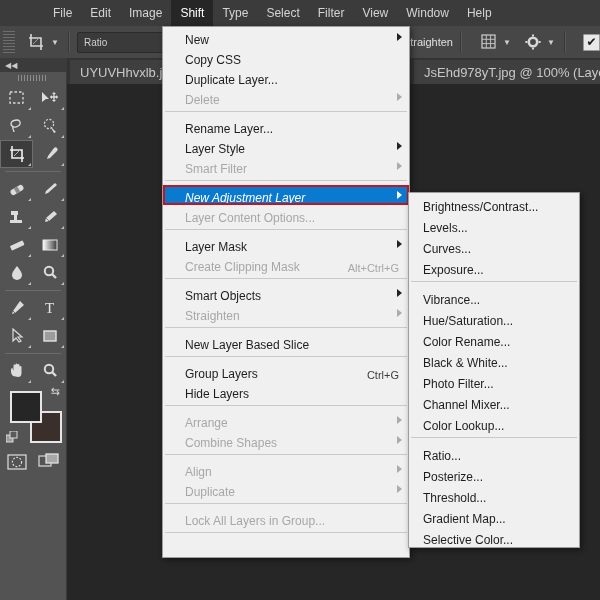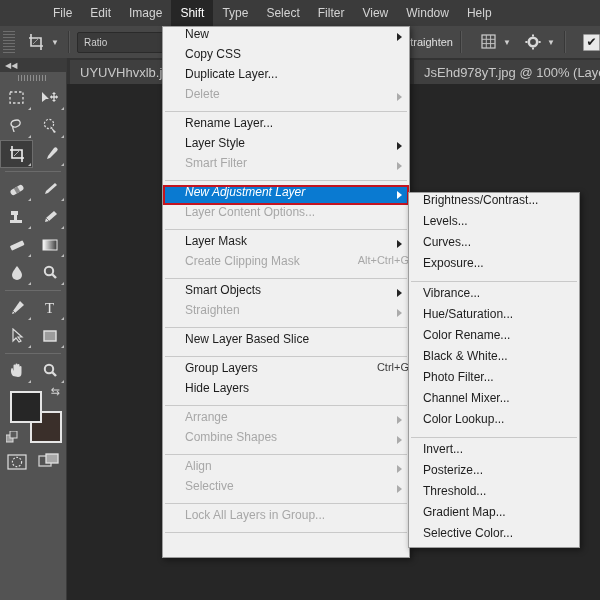--- a/index.html
+++ b/index.html
@@ -111,22 +111,22 @@
 
   
   .menu{
     position:absolute;background:#f0f0f0;border:1px solid #9d9d9d;
     box-shadow:2px 2px 6px rgba(0,0,0,.45);
     font-size:12px;color:#1d1d1d;
   }
   #layer-menu{left:162px;top:26px;width:246px;}
   #adj-menu{left:408px;top:192px;width:170px;}
   .mi{
-    position:relative;height:20px;display:flex;align-items:flex-start;
-    padding-left:22px;white-space:nowrap;
+    position:relative;height:20px;display:flex;align-items:flex-end;
+    padding-left:22px;padding-right:10px;white-space:nowrap;
   }
   .mi .lbl{flex:0 0 auto;}
   .mi .accel{margin-left:auto;padding-left:22px;color:#3d3d3d;font-size:11px;}
   .mi.disabled .lbl,.mi.disabled .accel{color:#a7a7a7;}
   .mi .arrow{
     position:absolute;right:7px;top:50%;margin-top:-4px;
     width:0;height:0;border-top:4px solid transparent;border-bottom:4px solid transparent;
     border-left:5px solid #232323;
   }
   .mi.disabled .arrow{border-left-color:#ababab;}
@@ -502,21 +502,21 @@
       <div class="mi disabled">
         <span class="lbl">Combine Shapes</span>
         <span class="arrow"></span>
       </div>
       <div class="msep"></div>
       <div class="mi disabled">
         <span class="lbl">Align</span>
         <span class="arrow"></span>
       </div>
       <div class="mi disabled">
-        <span class="lbl">Selective</span>
+        <span class="lbl">Duplicate</span>
         <span class="arrow"></span>
       </div>
       <div class="msep"></div>
       <div class="mi disabled">
         <span class="lbl">Lock All Layers in Group...</span>
       </div>
       <div class="msep"></div>
       <div class="mi disabled"></div>
     </div>
 
@@ -550,21 +550,21 @@
         <span class="lbl">Photo Filter...</span>
       </div>
       <div class="mi">
         <span class="lbl">Channel Mixer...</span>
       </div>
       <div class="mi">
         <span class="lbl">Color Lookup...</span>
       </div>
       <div class="msep"></div>
       <div class="mi">
-        <span class="lbl">Invert...</span>
+        <span class="lbl">Ratio...</span>
       </div>
       <div class="mi">
         <span class="lbl">Posterize...</span>
       </div>
       <div class="mi">
         <span class="lbl">Threshold...</span>
       </div>
       <div class="mi">
         <span class="lbl">Gradient Map...</span>
       </div>

